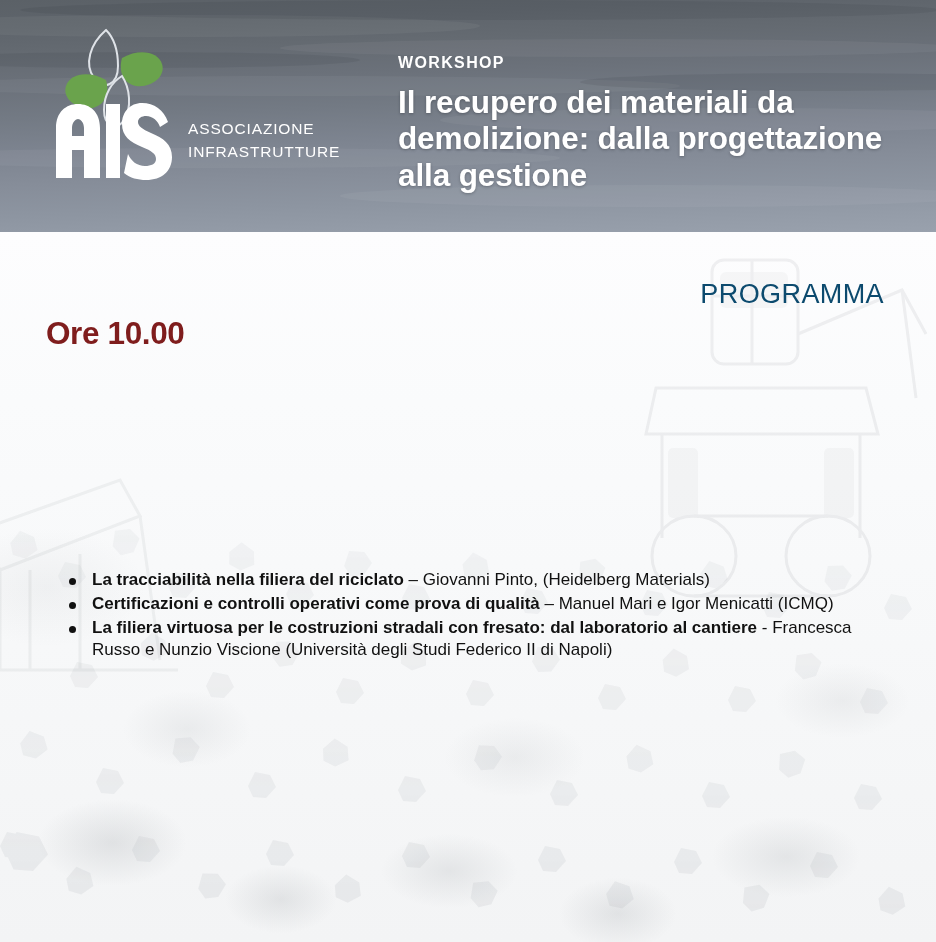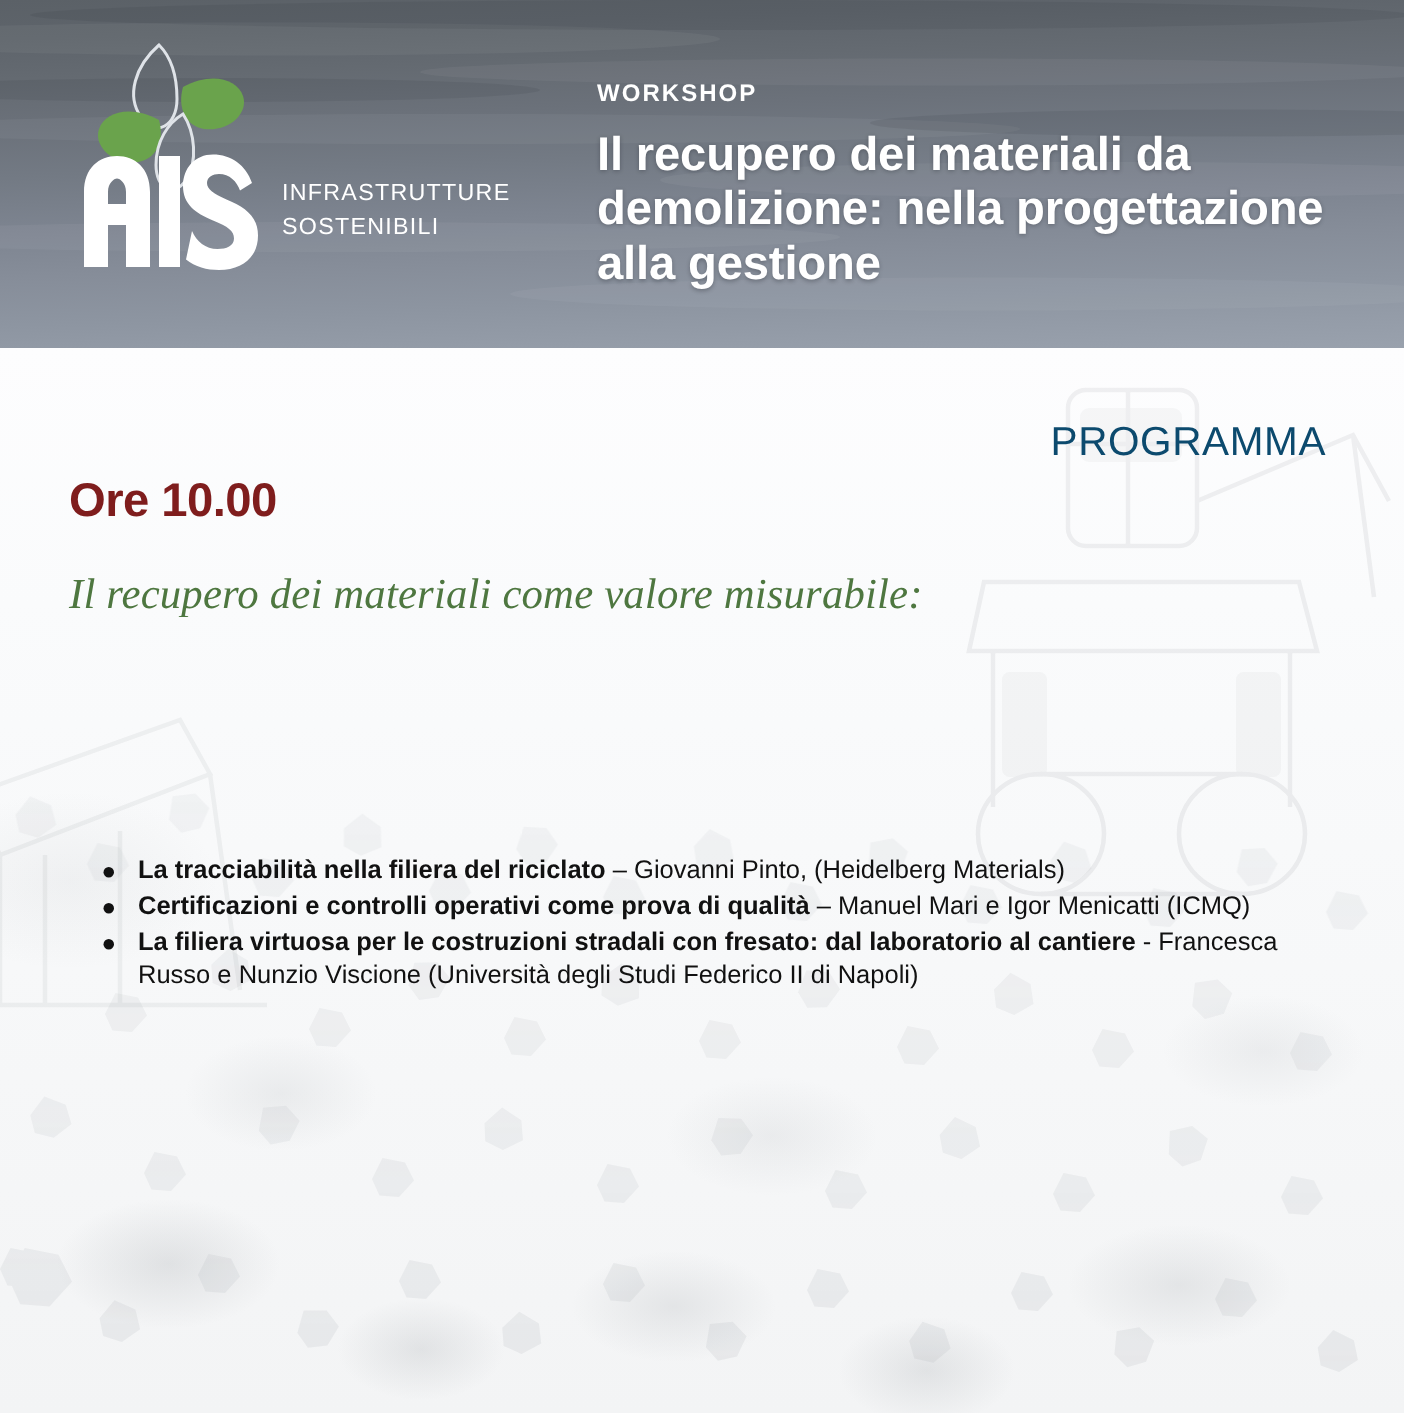--- a/index.html
+++ b/index.html
@@ -340,39 +340,38 @@
                      M28 118 L40 118 L40 110 C40 104, 36 101, 34 101 C32 101, 28 104, 28 110 Z"></path>
             <rect x="62" y="86" width="14" height="74"></rect>
             <path d="M124 104 C120 92, 110 85, 98 85 C86 85, 78 94, 78 106 C78 118, 86 124, 98 129
                      C108 133, 112 136, 112 141 C112 146, 107 148, 101 148 C93 148, 87 143, 84 136
                      L80 155 C86 160, 94 162, 102 162 C118 162, 128 153, 128 139 C128 126, 119 120, 107 115
                      C98 111, 94 108, 94 104 C94 100, 98 98, 102 98 C109 98, 114 103, 116 109 Z"></path>
           </g>
         </svg>
       </div>
       <div class="brand-words">
+        <div>ASSOCIAZIONE</div>
         <div>INFRASTRUTTURE</div>
-        <div>SOSTENIBILI</div>
       </div>
     </div>
 
     <div class="header-text">
       <p class="kicker">WORKSHOP</p>
-      <h1 class="htitle">Il recupero dei materiali da demolizione: nella progettazione alla gestione</h1>
+      <h1 class="htitle">Il recupero dei materiali da demolizione: dalla progettazione alla gestione</h1>
     </div>
   </div>
 
   <div class="content">
 
     <div class="programma">PROGRAMMA</div>
 
     <div class="ore">Ore 10.00</div>
 
     <div class="lead">
-      <span class="lead-em">Il recupero dei materiali come valore misurabile:</span>
     </div>
 
     <ul class="speakers">
       <li>
         <span class="dot"></span>
         <b>La tracciabilità nella filiera del riciclato</b><span> – </span><span>Giovanni Pinto, (Heidelberg Materials)</span>
       </li>
       <li>
         <span class="dot"></span>
         <b>Certificazioni e controlli operativi come prova di qualità</b><span> – </span><span>Manuel Mari e Igor Menicatti (ICMQ)</span>

